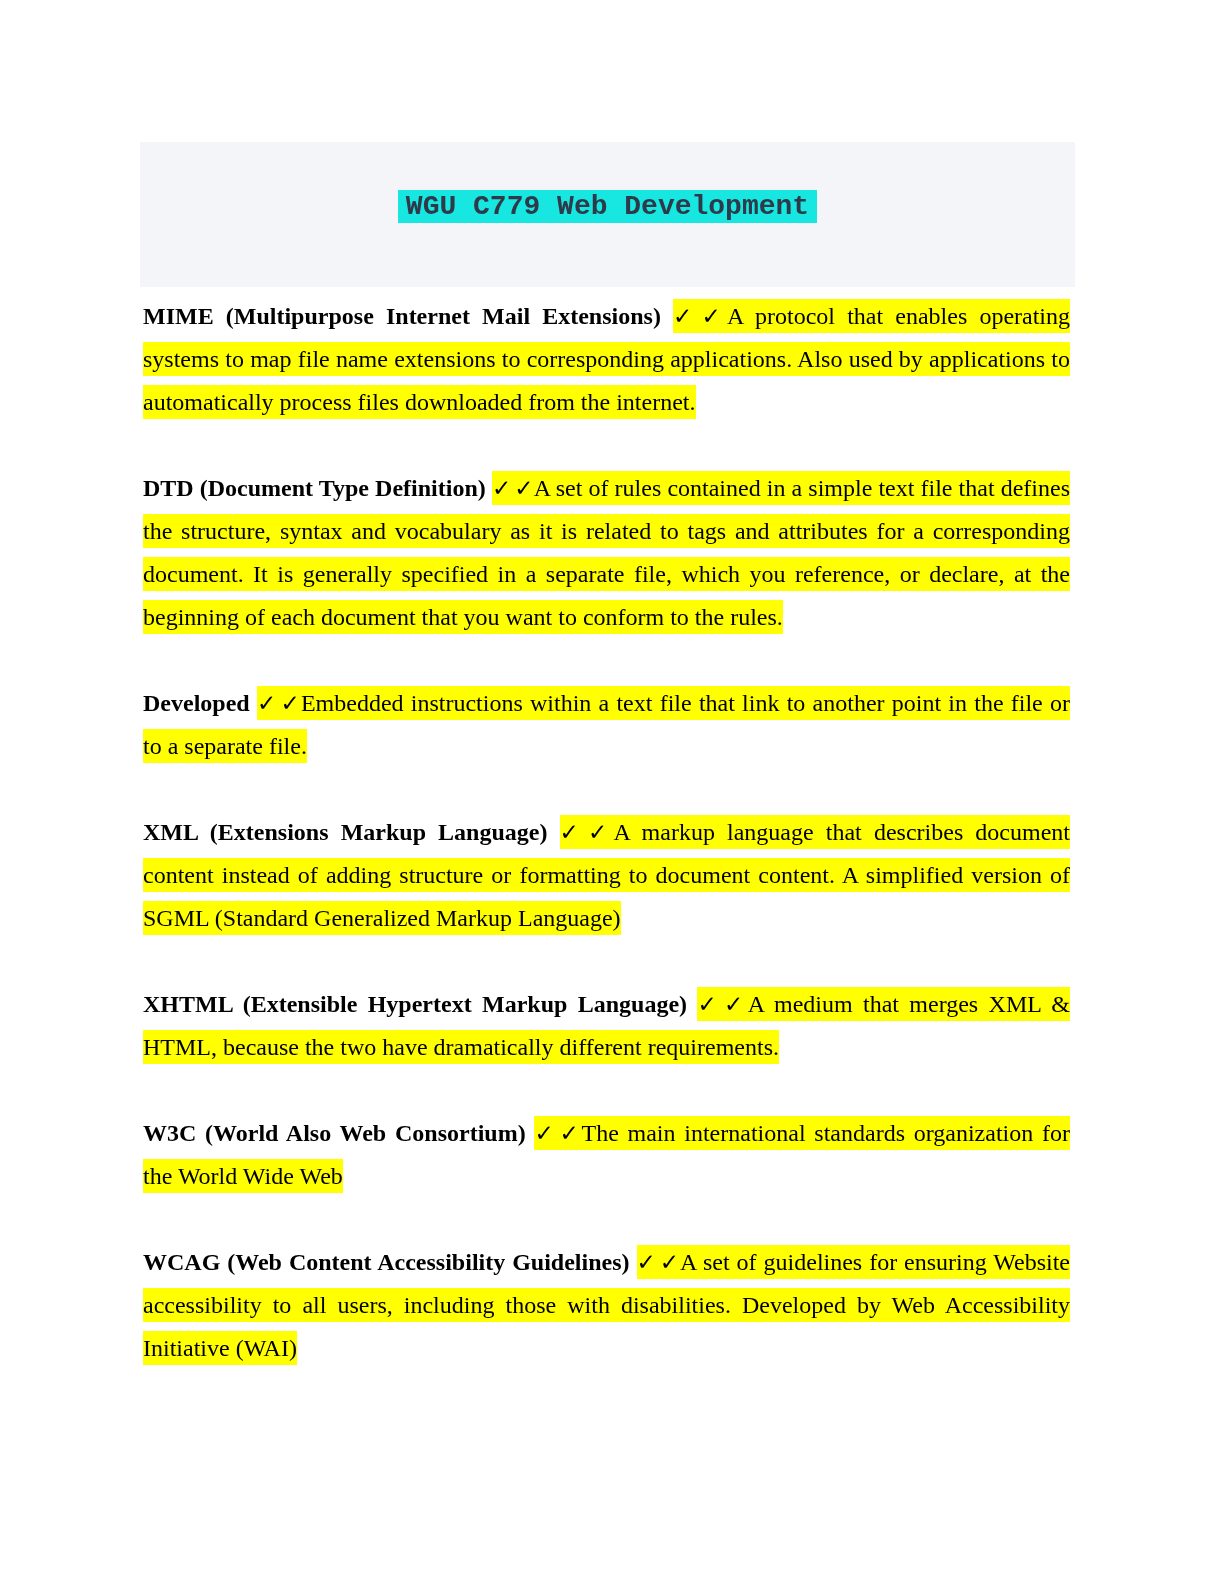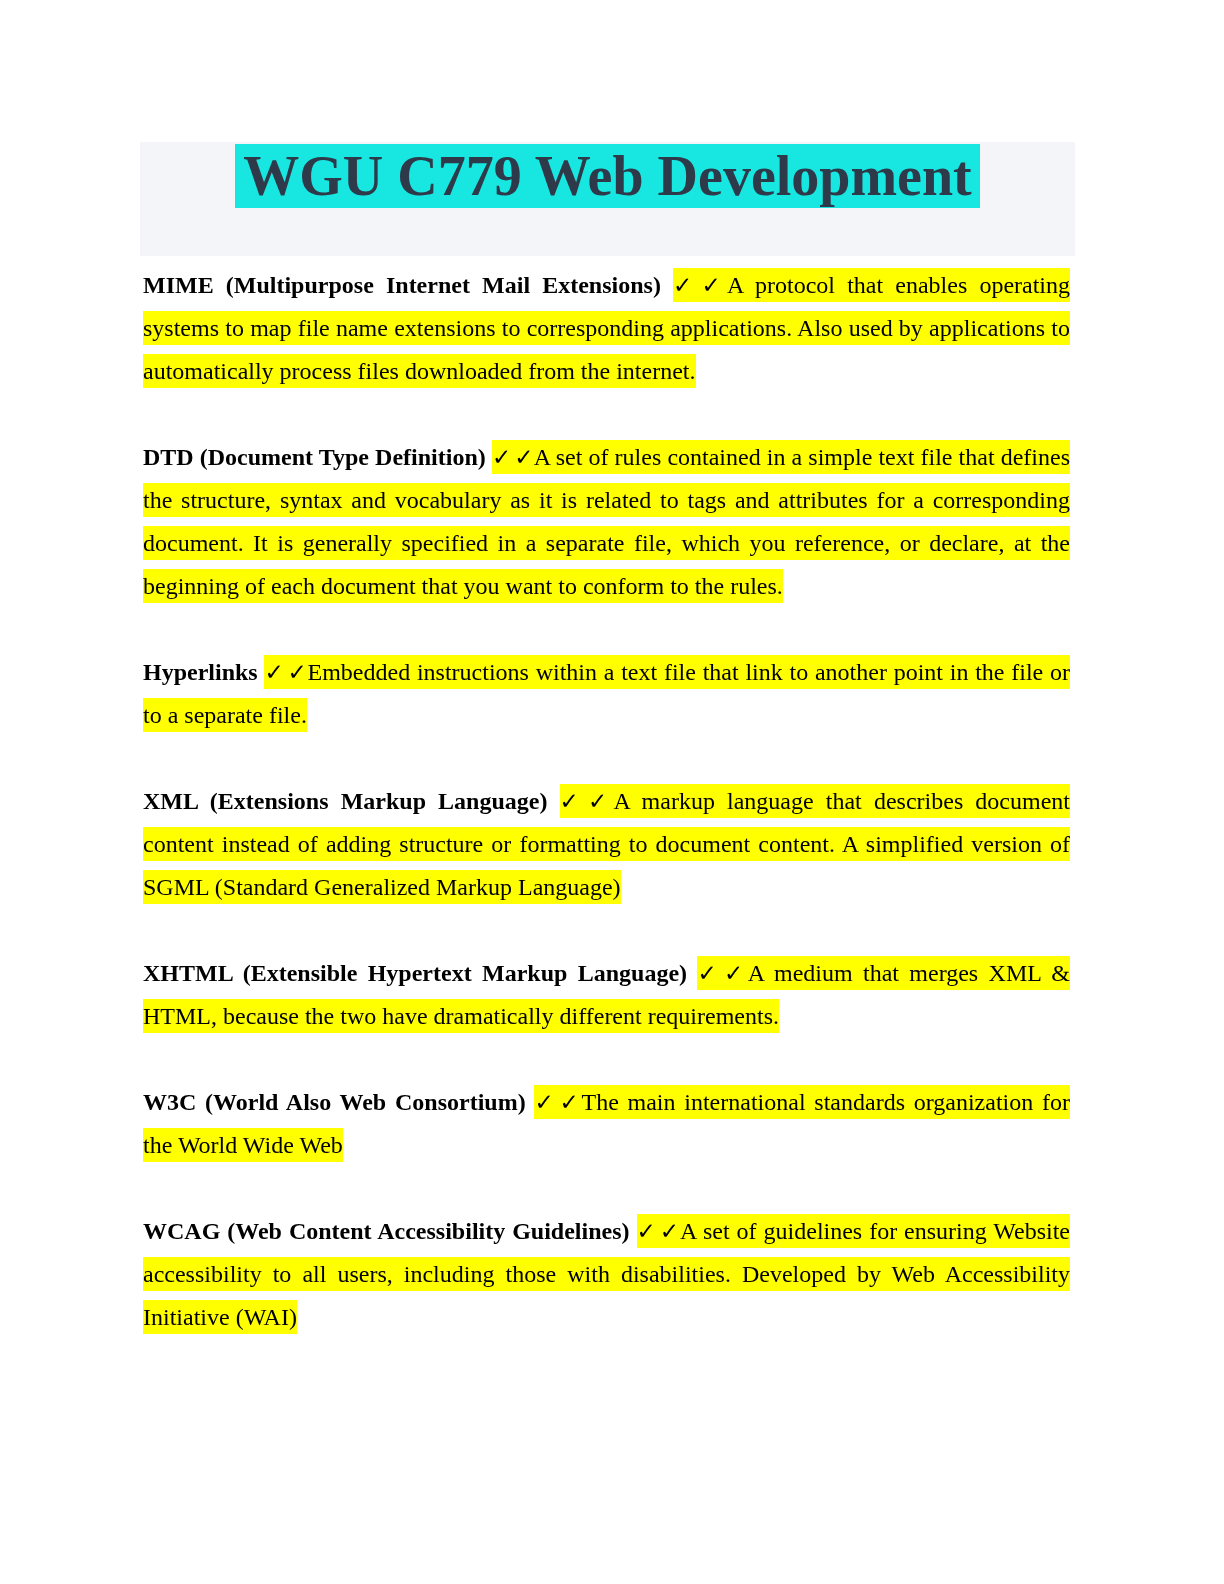--- a/index.html
+++ b/index.html
@@ -17,25 +17,26 @@
     color: var(--text-color, #000000);
   }
   .page-header {
     margin: 142px 0 0 140px;
     width: 935px;
     background: var(--header-bg, #f3f5f9);
     padding: 8px 0 54px 0;
     text-align: center;
   }
   .title-line {
-    font-family: Liberation Serif, serif;
+    font-family: Liberation Mono, monospace;
     font-weight: bold;
-    font-size: 56px;
+    font-size: 28px;
     line-height: 52px;
     color: var(--title-color, #2e3a4a);
+    margin-top: 31px;
   }
   .title-hl {
     background: var(--title-hl, #17e7e0);
     padding: 1px 8px;
   }
   .content {
     margin: 6px 154px 0 143px;
     font-size: 24px;
     line-height: 43px;
     text-align: justify;
@@ -71,21 +72,21 @@
   <div class="page-header">
     <div class="title-line"><span class="title-hl">WGU C779 Web Development</span></div>
   </div>
 
   <div class="content">
 
       <p class="qa"><span class="term">MIME (Multipurpose Internet Mail Extensions)</span> <span class="hl"><span class="checks">✓✓</span><span>A protocol that enables operating systems to map file name extensions to corresponding applications. Also used by applications to automatically process files downloaded from the internet.</span></span></p>
 
       <p class="qa"><span class="term">DTD (Document Type Definition)</span> <span class="hl"><span class="checks">✓✓</span><span>A set of rules contained in a simple text file that defines the structure, syntax and vocabulary as it is related to tags and attributes for a corresponding document. It is generally specified in a separate file, which you reference, or declare, at the beginning of each document that you want to conform to the rules.</span></span></p>
 
-      <p class="qa"><span class="term">Hyperlinks</span> <span class="hl"><span class="checks">✓✓</span><span>Embedded instructions within a text file that link to another point in the file or to a separate file.</span></span></p>
+      <p class="qa"><span class="term">Developed</span> <span class="hl"><span class="checks">✓✓</span><span>Embedded instructions within a text file that link to another point in the file or to a separate file.</span></span></p>
 
       <p class="qa"><span class="term">XML (Extensions Markup Language)</span> <span class="hl"><span class="checks">✓✓</span><span>A markup language that describes document content instead of adding structure or formatting to document content. A simplified version of SGML (Standard Generalized Markup Language)</span></span></p>
 
       <p class="qa"><span class="term">XHTML (Extensible Hypertext Markup Language)</span> <span class="hl"><span class="checks">✓✓</span><span>A medium that merges XML &amp; HTML, because the two have dramatically different requirements.</span></span></p>
 
       <p class="qa"><span class="term">W3C (World Also Web Consortium)</span> <span class="hl"><span class="checks">✓✓</span><span>The main international standards organization for the World Wide Web</span></span></p>
 
       <p class="qa"><span class="term">WCAG (Web Content Accessibility Guidelines)</span> <span class="hl"><span class="checks">✓✓</span><span>A set of guidelines for ensuring Website accessibility to all users, including those with disabilities. Developed by Web Accessibility Initiative (WAI)</span></span></p>
     </div>
 

